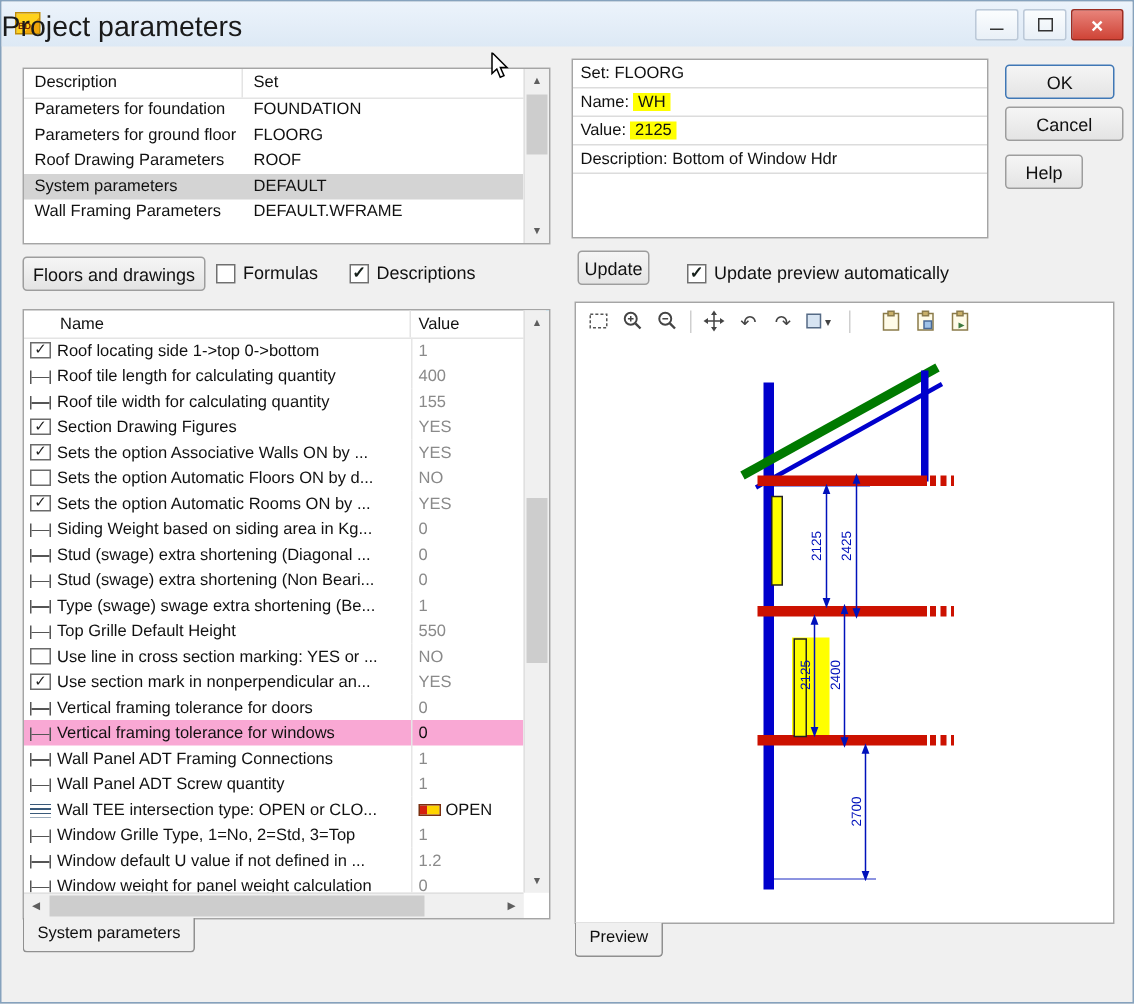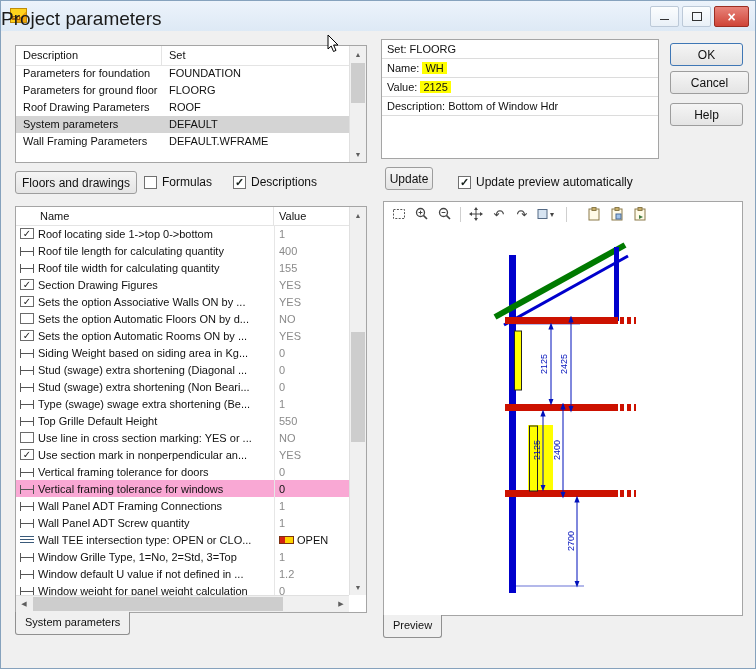--- a/index.html
+++ b/index.html
@@ -145,21 +145,21 @@
 
   <div class="panel" id="detail">
     <div class="dline"><span>Set: FLOORG</span></div>
     <div class="dline"><span>Name:</span><span class="hl-val">WH</span></div>
     <div class="dline"><span>Value:</span><span class="hl-val">2125</span></div>
     <div class="dline"><span>Description: Bottom of Window Hdr</span></div>
   </div>
 
   <div class="btn focus" style="left:669px;top:42px;width:73px;height:23px">OK</div>
   <div class="btn" style="left:669px;top:70px;width:79px;height:23px">Cancel</div>
-  <div class="btn" style="left:669px;top:102px;width:73px;height:23px">Help</div>
+  <div class="btn" style="left:669px;top:102px;width:52px;height:23px">Help</div>
 
   <div class="btn" style="left:14px;top:170px;width:122px;height:23px">Floors and drawings</div>
   <div class="cb-wrap" style="left:143px;top:174px">
     <span class="cb"></span>
     <span>Formulas</span>
   </div>
   <div class="cb-wrap" style="left:232px;top:174px">
     <span class="cb">✓</span>
     <span>Descriptions</span>
   </div>

